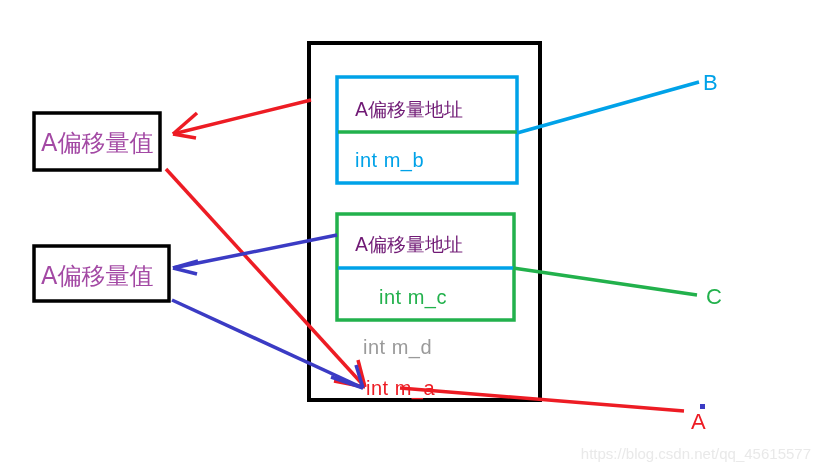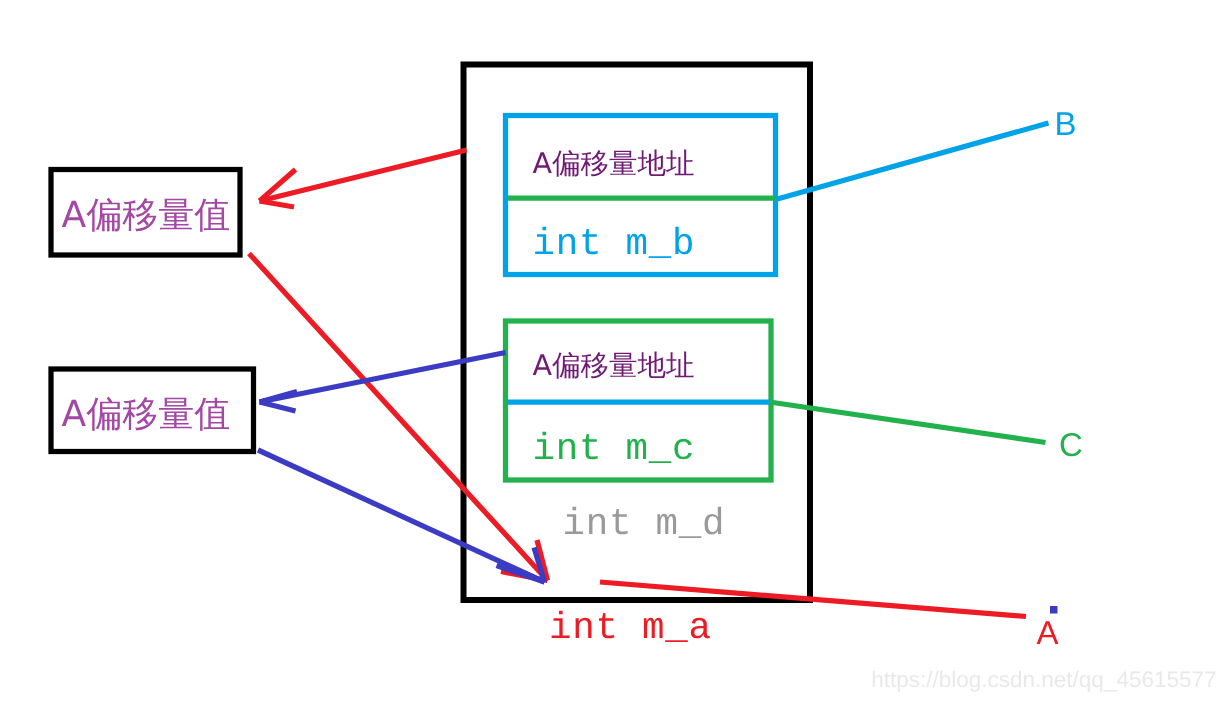--- a/index.html
+++ b/index.html
@@ -37,28 +37,28 @@
     font-size: 24px;
     color: #a349a4;
     font-family: "DejaVu Sans", "Liberation Sans", sans-serif;
   }
   .offset-addr {
     font-size: 19px;
     color: #701a75;
     font-family: "DejaVu Sans", "Liberation Sans", sans-serif;
   }
   .member {
-    font-size: 25px;
-    font-family: Liberation Mono, monospace;
+    font-size: 20px;
+    font-family: Liberation Sans, sans-serif;
     letter-spacing: 0.5px;
   }
   .member-b { color: #00a2e8; }
-  .member-c { color: #22b14c; }
+  .member-c { color: #22b14c; margin-left: 24px; }
   .member-d { color: #9a9a9a; }
-  .member-a { color: #ed1c24; margin-top: 28px; }
+  .member-a { color: #ed1c24; }
 
   .tag {
     font-size: 22px;
     font-family: "Liberation Sans", "DejaVu Sans", sans-serif;
   }
   .tag-b { color: #00a2e8; }
   .tag-c { color: #22b14c; }
   .tag-a { color: #ed1c24; }
 
   .watermark {
@@ -119,21 +119,21 @@
   <div class="txt offset-val" style="left:41px; top:264px;">A偏移量值</div>
 
   <div class="txt offset-addr" style="left:355px; top:100px;">A偏移量地址</div>
 
   <div class="txt member member-b" style="left:355px; top:150px;">int  m_b</div>
 
   <div class="txt offset-addr" style="left:355px; top:235px;">A偏移量地址</div>
 
   <div class="txt member member-c" style="left:355px; top:287px;">int  m_c</div>
 
-  <div class="txt member member-d" style="left:375px; top:337px;">int  m_d</div>
+  <div class="txt member member-d" style="left:363px; top:337px;">int  m_d</div>
 
   <div class="txt member member-a" style="left:366px; top:378px;">int  m_a</div>
 
   <div class="txt tag tag-b" style="left:703px; top:72px;">B</div>
 
   <div class="txt tag tag-c" style="left:706px; top:286px;">C</div>
 
   <div class="txt tag tag-a" style="left:691px; top:411px;">A</div>
 
   <div class="watermark">https://blog.csdn.net/qq_45615577</div>

